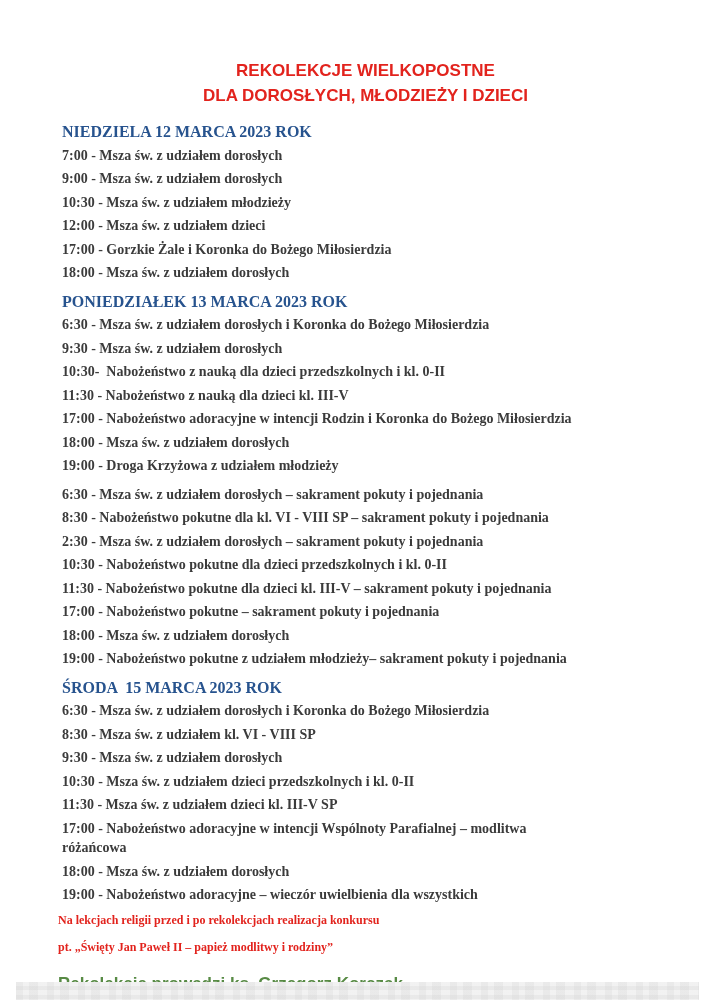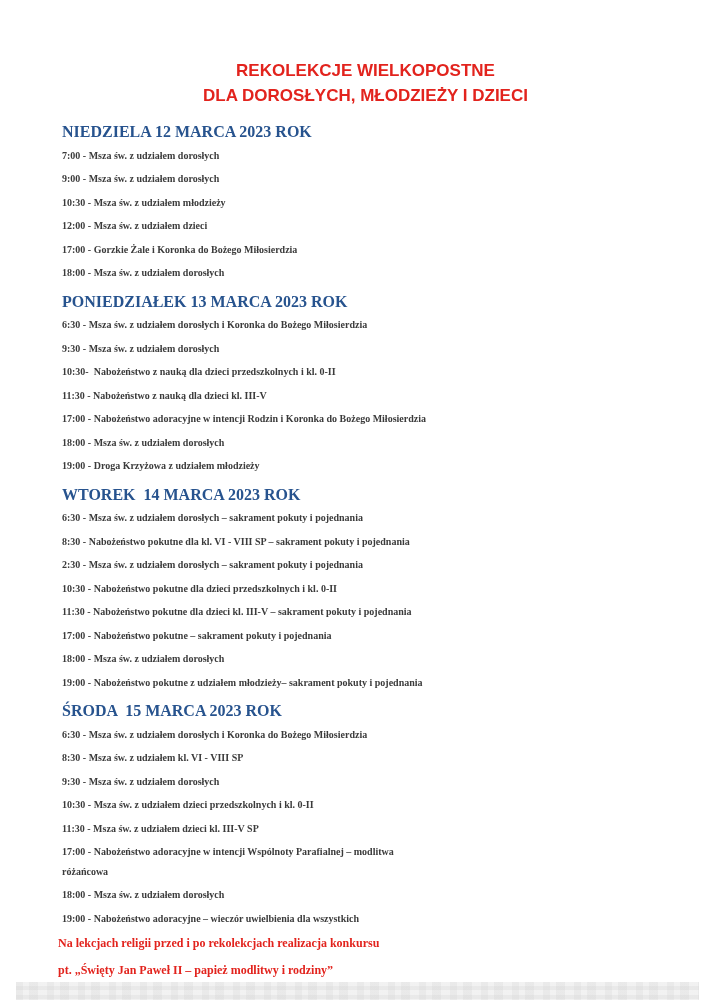--- a/index.html
+++ b/index.html
@@ -38,21 +38,21 @@
   .section:first-child { margin-top: 0; }
   .section-heading {
     color: var(--heading-blue);
     font-size: 16px;
     line-height: 19.5px;
     white-space: pre-wrap;
     font-weight: 700;
   }
   .line {
     color: var(--body-text);
-    font-size: 10px;
+    font-size: 14px;
     line-height: 19.5px;
     max-width: 660px;
     white-space: pre-wrap;
   }
   .note {
     margin-left: 42px;
     margin-top: 1px;
     color: var(--note-red);
   }
   .note-line {
@@ -108,21 +108,20 @@
         <div class="section-heading">PONIEDZIAŁEK 13 MARCA 2023 ROK</div>
         <div class="line">6:30 - Msza św. z udziałem dorosłych i Koronka do Bożego Miłosierdzia</div>
         <div class="line">9:30 - Msza św. z udziałem dorosłych</div>
         <div class="line">10:30-  Nabożeństwo z nauką dla dzieci przedszkolnych i kl. 0-II</div>
         <div class="line">11:30 - Nabożeństwo z nauką dla dzieci kl. III-V</div>
         <div class="line">17:00 - Nabożeństwo adoracyjne w intencji Rodzin i Koronka do Bożego Miłosierdzia</div>
         <div class="line">18:00 - Msza św. z udziałem dorosłych</div>
         <div class="line">19:00 - Droga Krzyżowa z udziałem młodzieży</div>
       </section>
       <section class="section">
-        <div class="section-heading">WTOREK  14 MARCA 2023 ROK</div>
         <div class="line">6:30 - Msza św. z udziałem dorosłych – sakrament pokuty i pojednania</div>
         <div class="line">8:30 - Nabożeństwo pokutne dla kl. VI - VIII SP – sakrament pokuty i pojednania</div>
         <div class="line">2:30 - Msza św. z udziałem dorosłych – sakrament pokuty i pojednania</div>
         <div class="line">10:30 - Nabożeństwo pokutne dla dzieci przedszkolnych i kl. 0-II</div>
         <div class="line">11:30 - Nabożeństwo pokutne dla dzieci kl. III-V – sakrament pokuty i pojednania</div>
         <div class="line">17:00 - Nabożeństwo pokutne – sakrament pokuty i pojednania</div>
         <div class="line">18:00 - Msza św. z udziałem dorosłych</div>
         <div class="line">19:00 - Nabożeństwo pokutne z udziałem młodzieży– sakrament pokuty i pojednania</div>
       </section>
       <section class="section">

